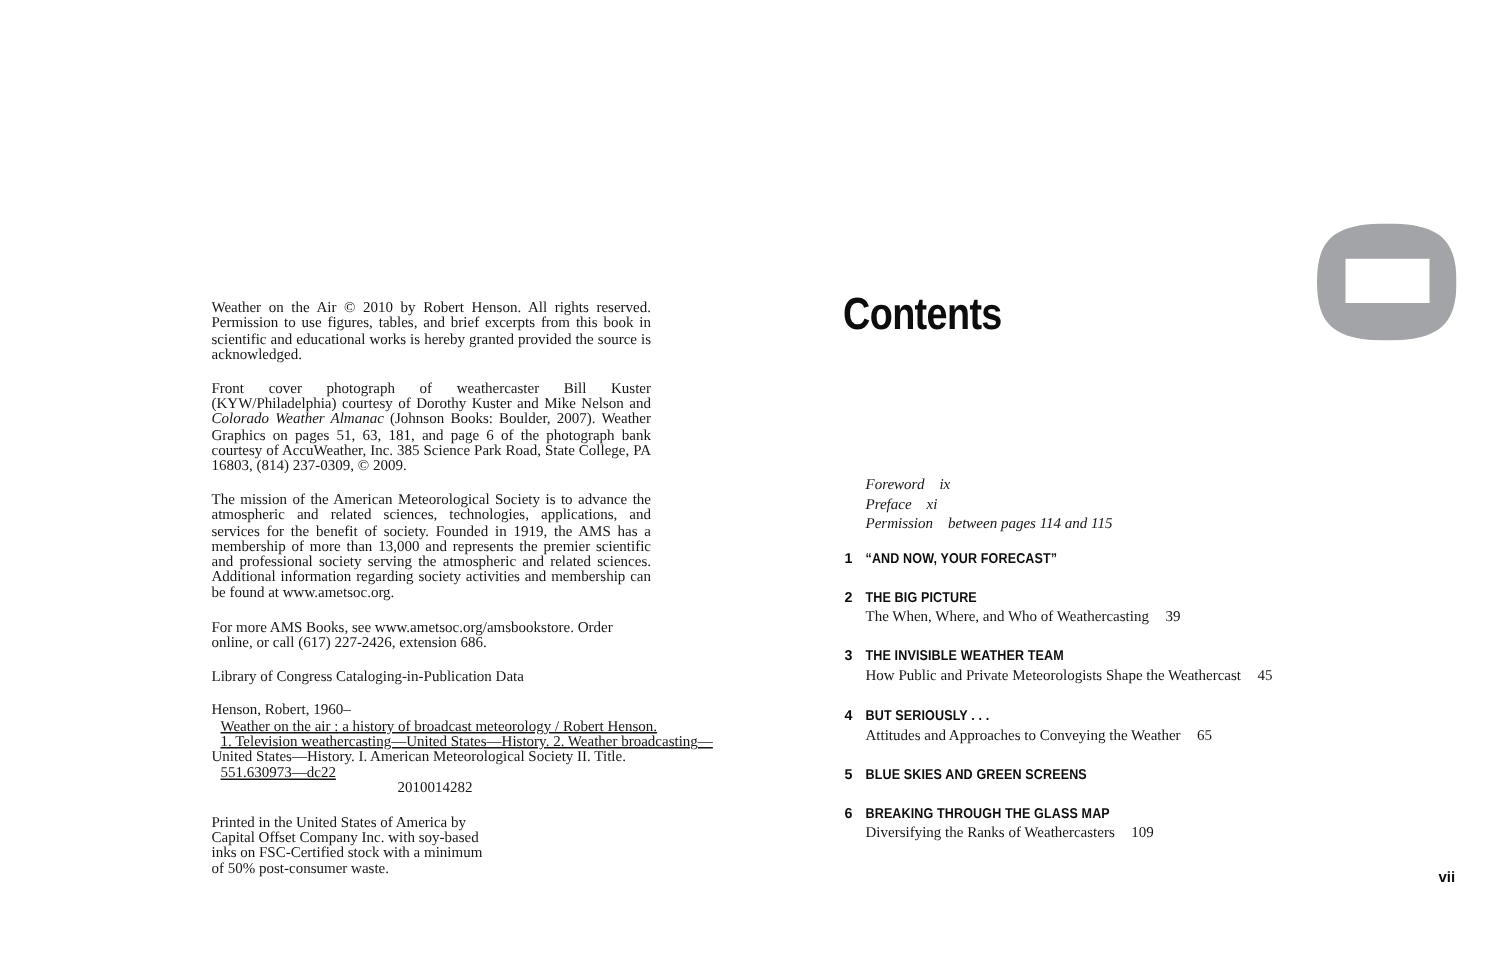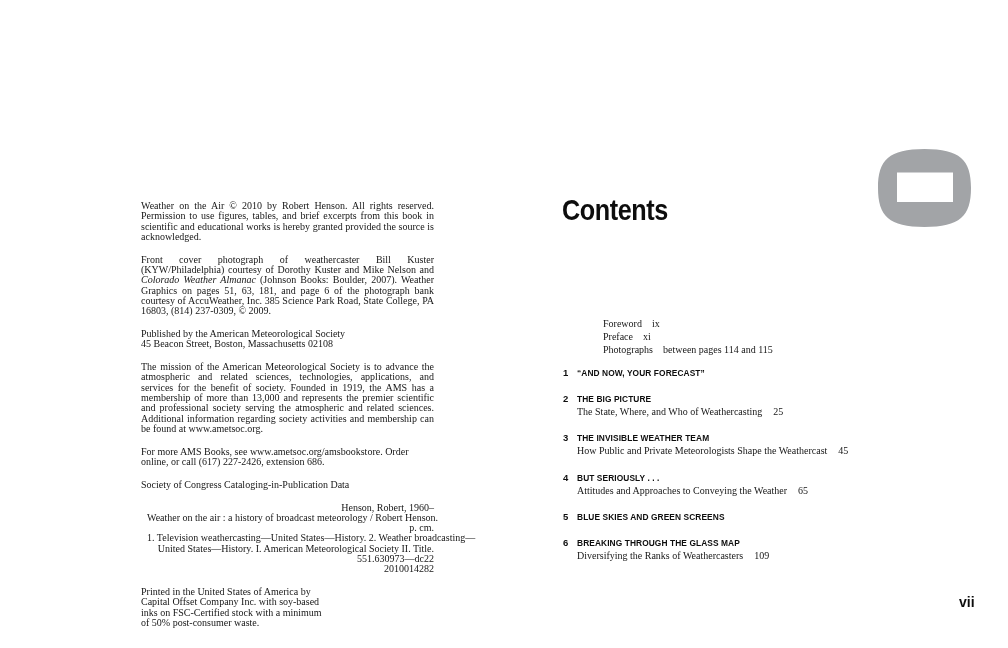--- a/index.html
+++ b/index.html
@@ -8,106 +8,101 @@
     background:#ffffff;color:#161616;
     font-family:"Liberation Serif", serif;
   }
   
   .left-block{
     position:absolute;left:141px;top:201px;width:293px;
     font-size:10px;line-height:10.3px;text-align:justify;
   }
   .left-block p{margin:0 0 12.5px 0;}
   .left-block .nojust{text-align:left;}
-  .catalog{margin:0 0 12.5px 0;text-align:right;}
+  .catalog{margin:0 0 12.5px 0;text-align:left;}
   .catalog div{white-space:nowrap;}
-  .ind1{padding-left:6px;}
+  .ind1{padding-left:6px;text-decoration:underline;}
   .ind2{padding-left:14px;}
   .ind-ccn{padding-left:124px;}
   .printed{text-align:left;width:200px;}
   .printed div{white-space:nowrap;}
   
   .contents-title{
     position:absolute;left:562px;top:193px;
     font-family:"Liberation Sans", sans-serif;font-weight:bold;
     font-size:30px;letter-spacing:-0.5px;color:#0d0d0d;
     transform:scaleX(0.84);transform-origin:left top;white-space:nowrap;
   }
-  .front-matter{position:absolute;left:603px;top:317px;font-size:10px;line-height:13px;}
+  .front-matter{position:absolute;left:577px;top:317px;font-size:10px;line-height:13px;font-style:italic;}
   .fm-row{white-space:nowrap;}
   .fm-page{margin-left:10px;}
   .chapters{position:absolute;left:563px;top:367px;}
   .ch{margin-bottom:13.5px;}
   .ch-titlerow{
     display:flex;font-family:"Liberation Sans", sans-serif;font-weight:bold;
     font-size:9.5px;line-height:12px;color:#0d0d0d;white-space:nowrap;
   }
   .ch-num{width:14px;flex:0 0 14px;}
   .ch-title{display:inline-block;transform:scaleX(0.88);transform-origin:left center;letter-spacing:0.1px;}
   .ch-subrow{padding-left:14px;font-size:10px;line-height:14px;white-space:nowrap;}
   .ch-page{margin-left:11px;}
   
   .folio{
-    position:absolute;left:959px;top:594px;width:30px;text-align:left;
-    font-family:"Liberation Sans", sans-serif;font-weight:bold;font-size:14px;color:#0d0d0d;
+    position:absolute;left:959px;top:580px;width:30px;text-align:left;
+    font-family:"Liberation Sans", sans-serif;font-weight:bold;font-size:10px;color:#0d0d0d;
   }
   .tv-icon{position:absolute;left:878px;top:149px;width:93px;height:78px;}
   i{font-style:italic;}
 </style>
 </head>
 <body>
 
 <div class="left-block">
   <p>Weather on the Air © 2010 by Robert Henson. All rights reserved. Permission to use figures, tables, and brief excerpts from this book in scientific and educational works is hereby granted provided the source is acknowledged.</p>
   <p><span>Front cover photograph of weathercaster Bill Kuster (KYW/Philadelphia) courtesy of Dorothy Kuster and Mike Nelson and </span><i>Colorado Weather Almanac</i><span> (Johnson Books: Boulder, 2007). Weather Graphics on pages 51, 63, 181, and page 6 of the photograph bank courtesy of AccuWeather, Inc. 385 Science Park Road, State College, PA 16803, (814) 237-0309, © 2009.</span></p>
-  <p class="nojust">
-    <span>Published by the American Meteorological Society</span><br>
-    <span>45 Beacon Street, Boston, Massachusetts 02108</span>
-  </p>
   <p>The mission of the American Meteorological Society is to advance the atmospheric and related sciences, technologies, applications, and services for the benefit of society. Founded in 1919, the AMS has a membership of more than 13,000 and represents the premier scientific and professional society serving the atmospheric and related sciences. Additional information regarding society activities and membership can be found at www.ametsoc.org.</p>
   <p class="nojust">For more AMS Books, see www.ametsoc.org/amsbookstore. Order online, or call (617) 227-2426, extension 686.</p>
-  <p class="nojust">Society of Congress Cataloging-in-Publication Data</p>
+  <p class="nojust">Library of Congress Cataloging-in-Publication Data</p>
   <div class="catalog">
     <div>Henson, Robert, 1960–</div>
     <div class="ind1">Weather on the air : a history of broadcast meteorology / Robert Henson.</div>
-    <div class="ind2">p. cm.</div>
     <div class="ind1">1.  Television weathercasting—United States—History.  2.  Weather broadcasting—</div>
     <div>United States—History.  I. American Meteorological Society II. Title.</div>
     <div class="ind1">551.630973—dc22</div>
     <div class="ind-ccn">2010014282</div>
   </div>
   <div class="printed">
     <div>Printed in the United States of America by</div>
     <div>Capital Offset Company Inc. with soy-based</div>
     <div>inks on FSC-Certified stock with a minimum</div>
     <div>of 50% post-consumer waste.</div>
   </div>
 </div>
 
 <div class="contents-title">Contents</div>
 
 <div class="front-matter">
   <div class="fm-row"><span>Foreword</span><span class="fm-page">ix</span></div>
   <div class="fm-row"><span>Preface</span><span class="fm-page">xi</span></div>
-  <div class="fm-row"><span>Photographs</span><span class="fm-page" style="">between pages 114 and 115</span></div>
+  <div class="fm-row"><span>Permission</span><span class="fm-page" style="">between pages 114 and 115</span></div>
 </div>
 
 <div class="chapters">
   <div class="ch">
     <div class="ch-titlerow">
         <span class="ch-num">1</span>
         <span class="ch-title">“AND NOW, YOUR FORECAST”</span>
       </div>
   </div>
   <div class="ch">
     <div class="ch-titlerow">
         <span class="ch-num">2</span>
         <span class="ch-title">THE BIG PICTURE</span>
       </div>
-    <div class="ch-subrow"><span>The State, Where, and Who of Weathercasting</span><span class="ch-page">25</span></div>
+    <div class="ch-subrow"><span>The When, Where, and Who of Weathercasting</span><span class="ch-page">39</span></div>
   </div>
   <div class="ch">
     <div class="ch-titlerow">
         <span class="ch-num">3</span>
         <span class="ch-title">THE INVISIBLE WEATHER TEAM</span>
       </div>
     <div class="ch-subrow"><span>How Public and Private Meteorologists Shape the Weathercast</span><span class="ch-page">45</span></div>
   </div>
   <div class="ch">
     <div class="ch-titlerow">

